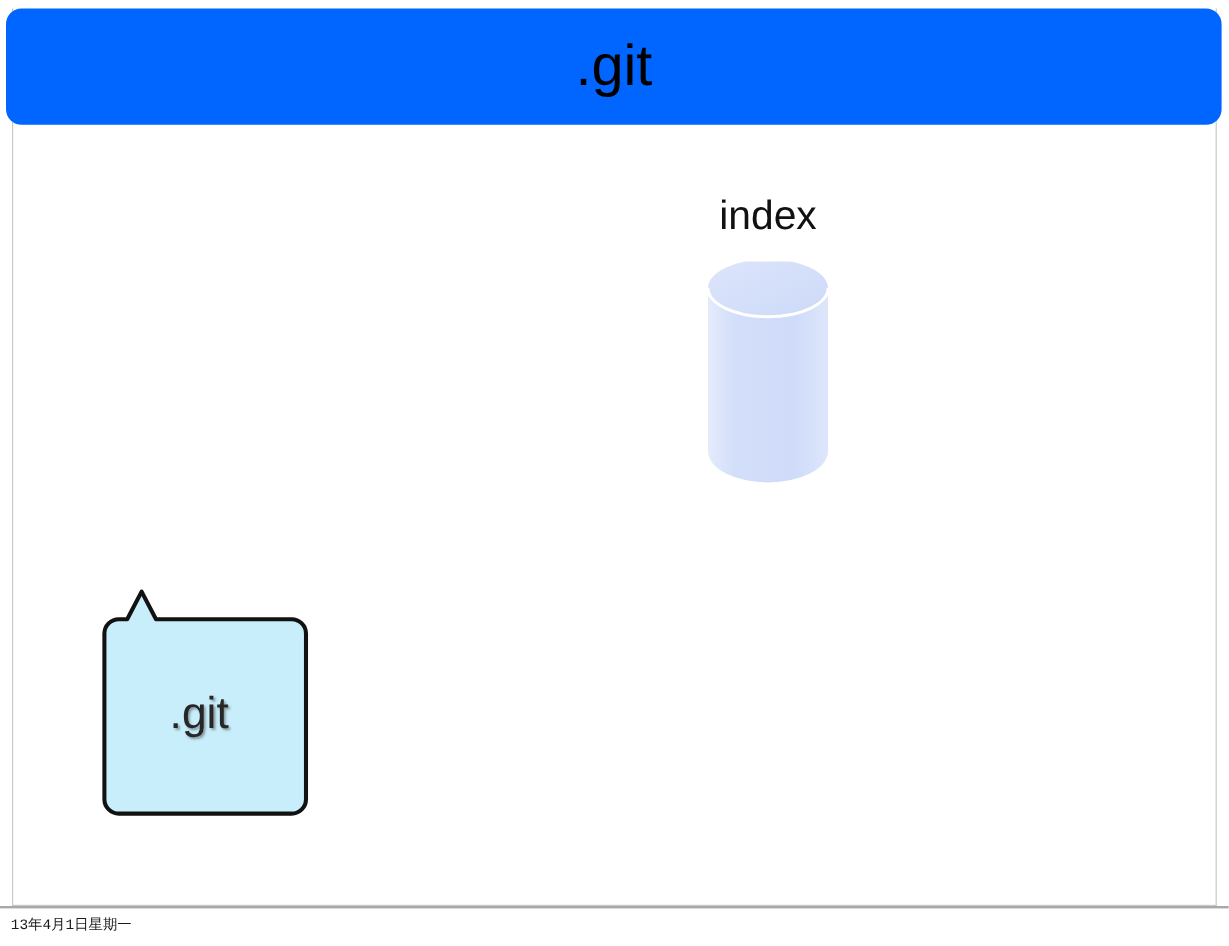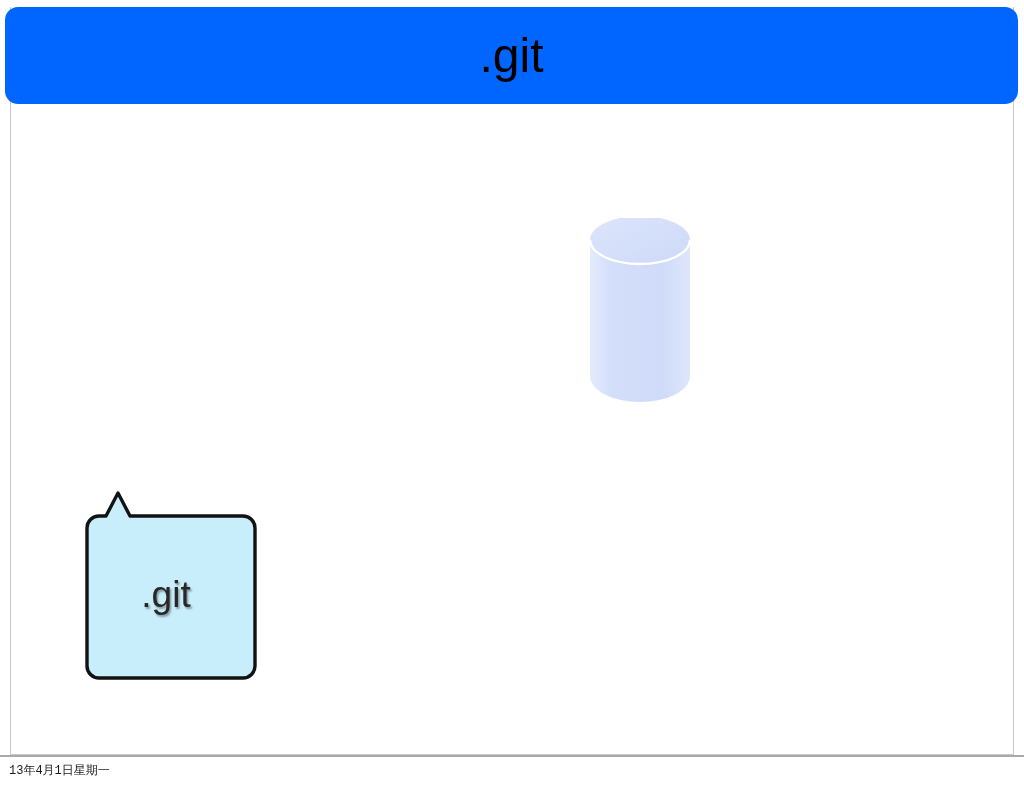--- a/index.html
+++ b/index.html
@@ -139,20 +139,21 @@
 
 <div id="slide-root">
 
   <div class="slide-canvas"></div>
 
   <div class="title-bar">
     <div class="title-text">.git</div>
   </div>
 
   <div class="cylinder-group">
+    <div class="cylinder-label">index</div>
 
     <svg class="cylinder-svg" width="112" height="200" viewBox="0 0 112 200">
       <defs>
         <linearGradient id="cylBody" x1="0" y1="0" x2="1" y2="0">
           <stop offset="0%" stop-color="#e4ebfc"></stop>
           <stop offset="22%" stop-color="#d3defa"></stop>
           <stop offset="72%" stop-color="#cfdbf9"></stop>
           <stop offset="100%" stop-color="#dde6fb"></stop>
         </linearGradient>
         <linearGradient id="cylTop" x1="0" y1="0" x2="1" y2="1">

